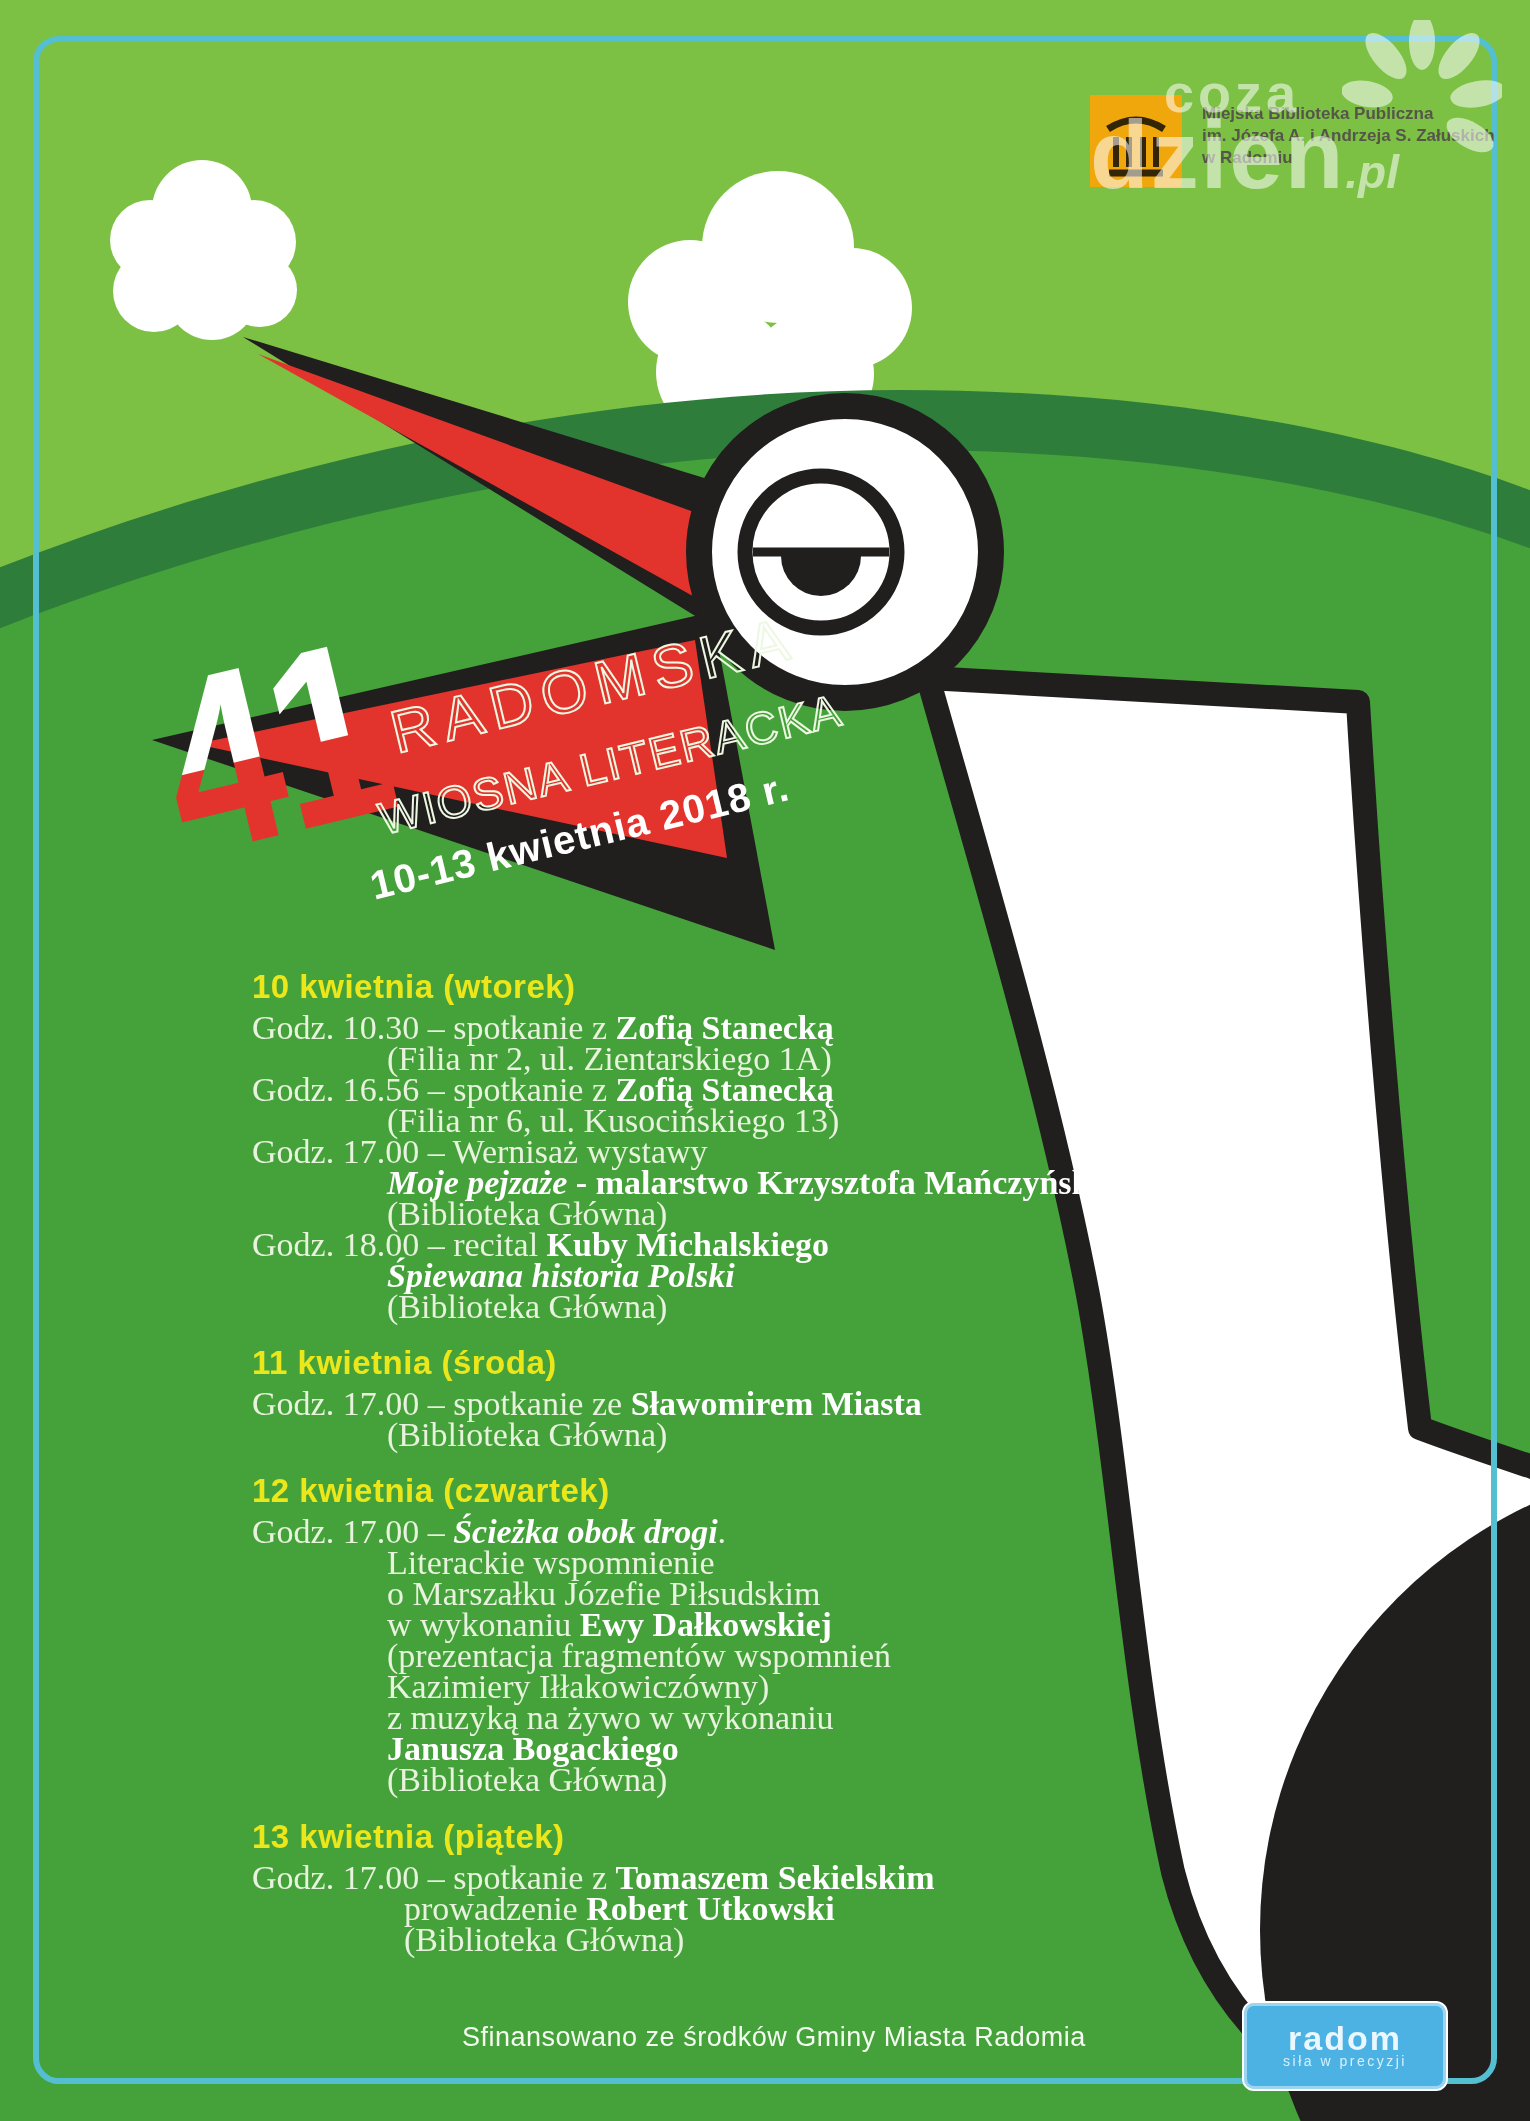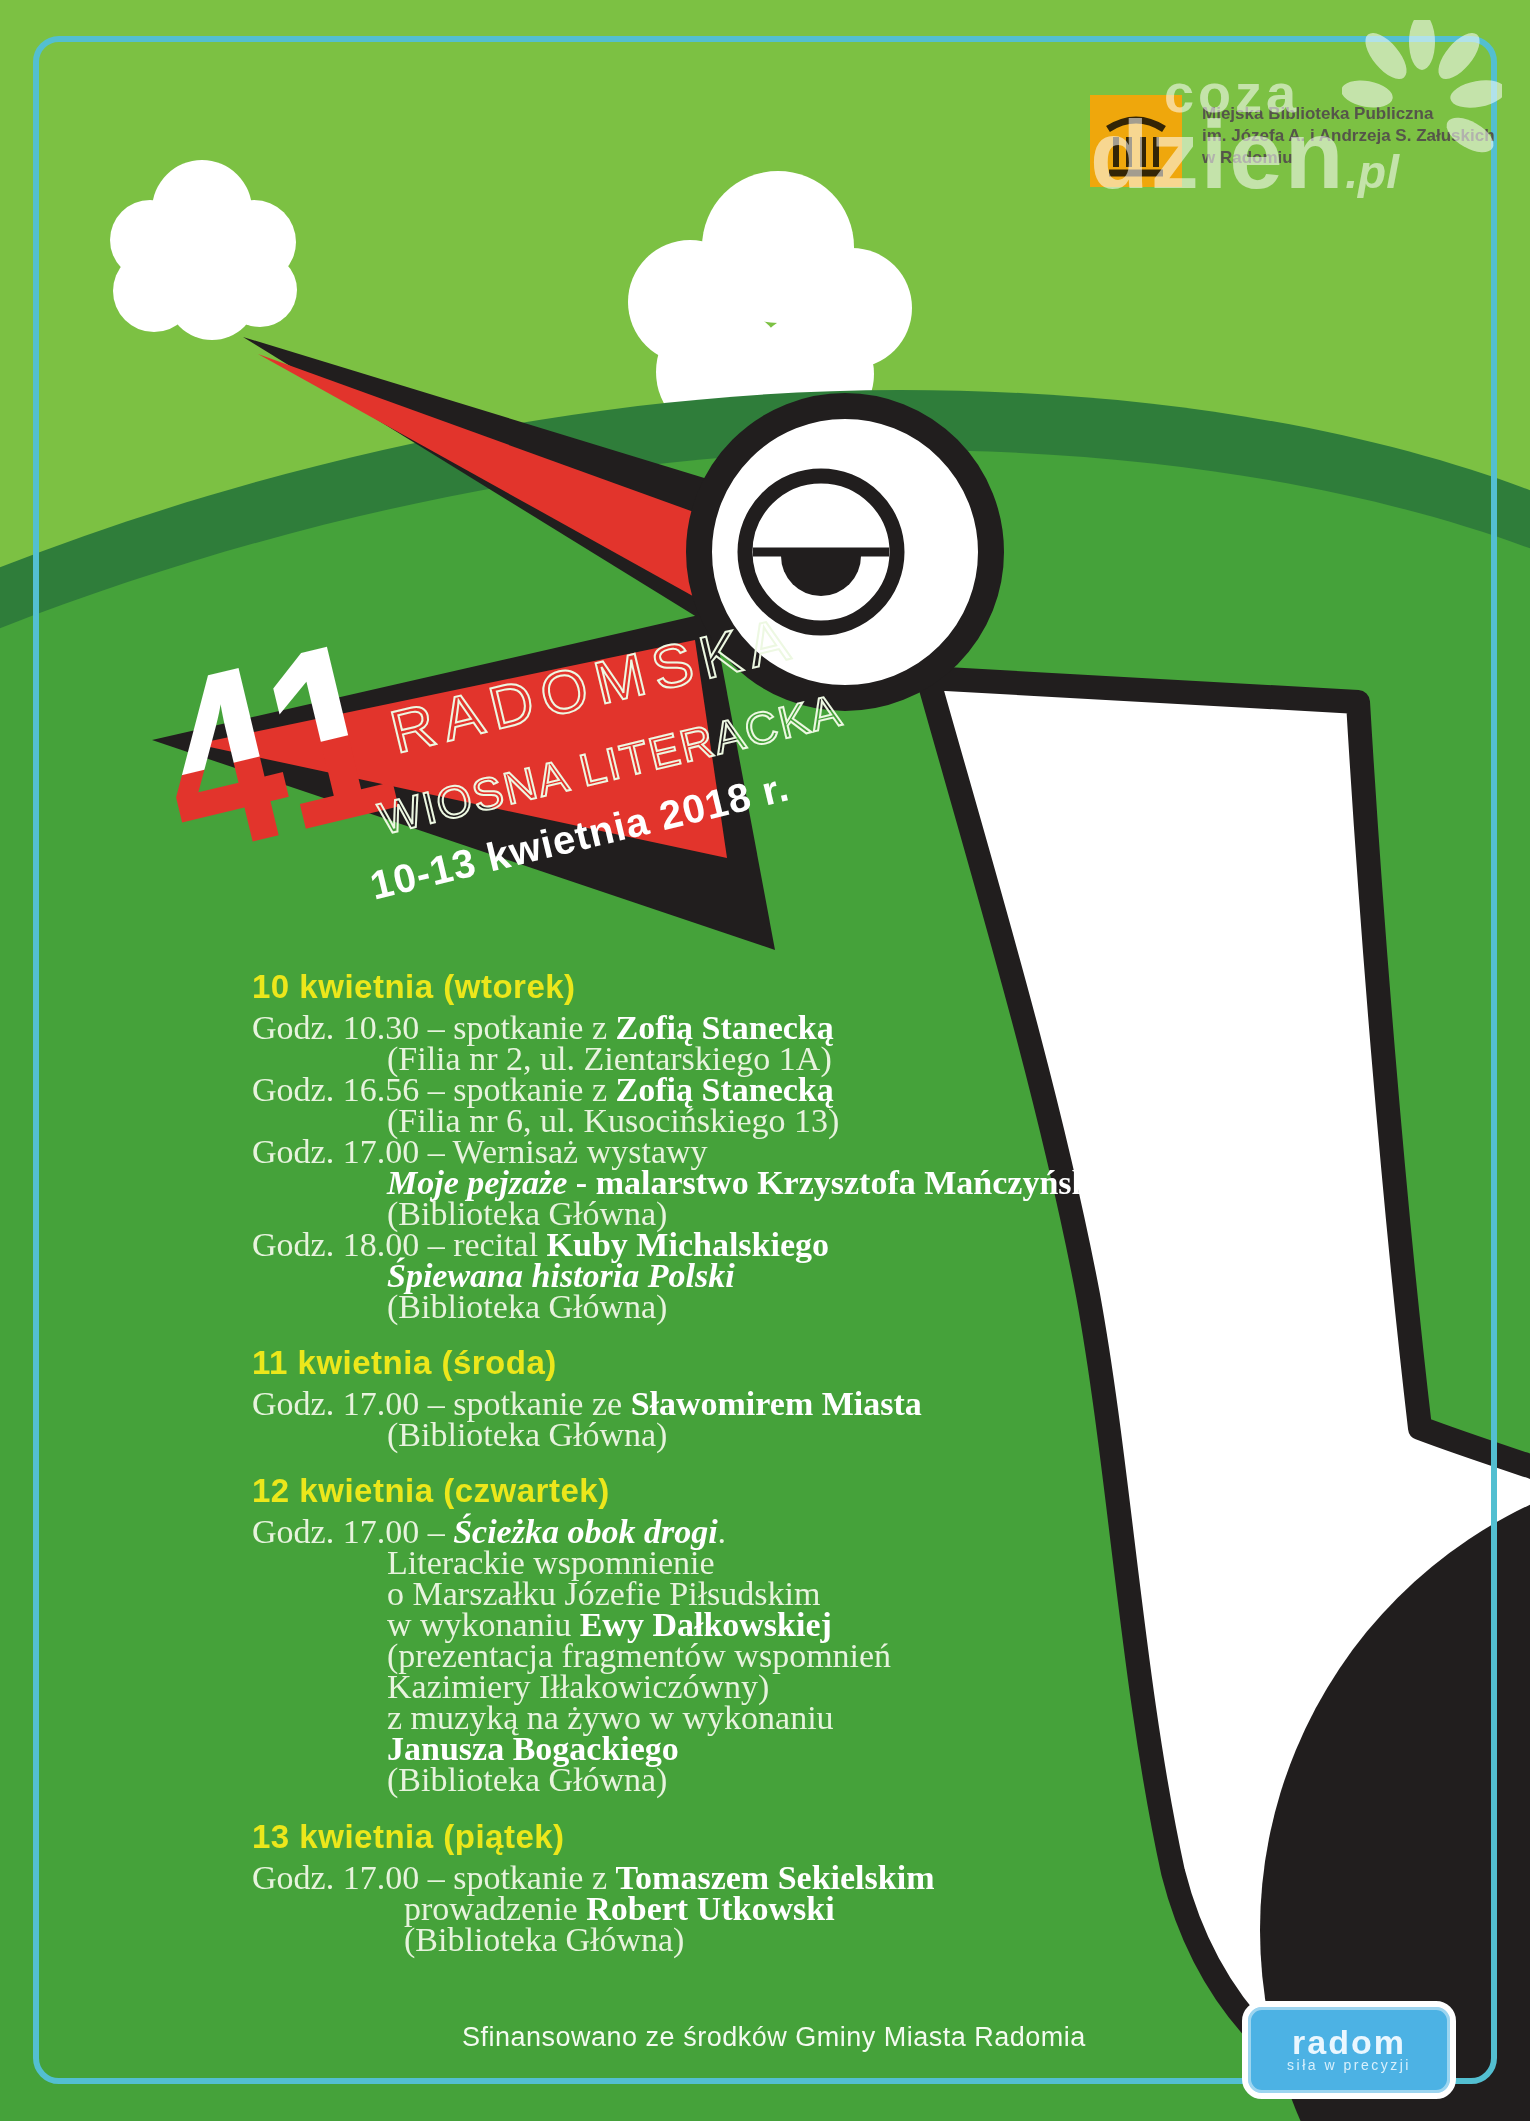--- a/index.html
+++ b/index.html
@@ -73,21 +73,21 @@
     z-index:5;opacity:.55;color:#ffffff;pointer-events:none;
   }
   #wm-top{position:absolute;left:102px;top:40px;font-size:54px;font-weight:700;letter-spacing:4px;}
   #wm-main{position:absolute;left:28px;top:78px;white-space:nowrap;}
   #wm-main .big{font-size:96px;font-weight:700;letter-spacing:2px;}
   #wm-main .small{font-size:46px;font-weight:700;font-style:italic;}
   #wm-sun{position:absolute;left:280px;top:-2px;}
   
   #radom{
     position:absolute;left:1242px;top:2001px;width:202px;height:86px;z-index:4;
-    background:#4cb2e4;border:6px solid #ffffff;border-radius:20px;
+    background:#4cb2e4;border:2px solid #ffffff;border-radius:12px;
     box-shadow:inset 0 0 0 3px rgba(255,255,255,.45);
     display:flex;flex-direction:column;align-items:center;justify-content:center;
   }
   #radom .name{font-size:34px;font-weight:700;color:#eaf7ff;letter-spacing:2px;line-height:30px;}
   #radom .tag{font-size:14px;color:#d8f0fc;letter-spacing:2.5px;margin-top:0;}
 </style>
 </head>
 <body>
 
 <svg id="art" width="1530" height="2121" viewBox="0 0 1530 2121">

